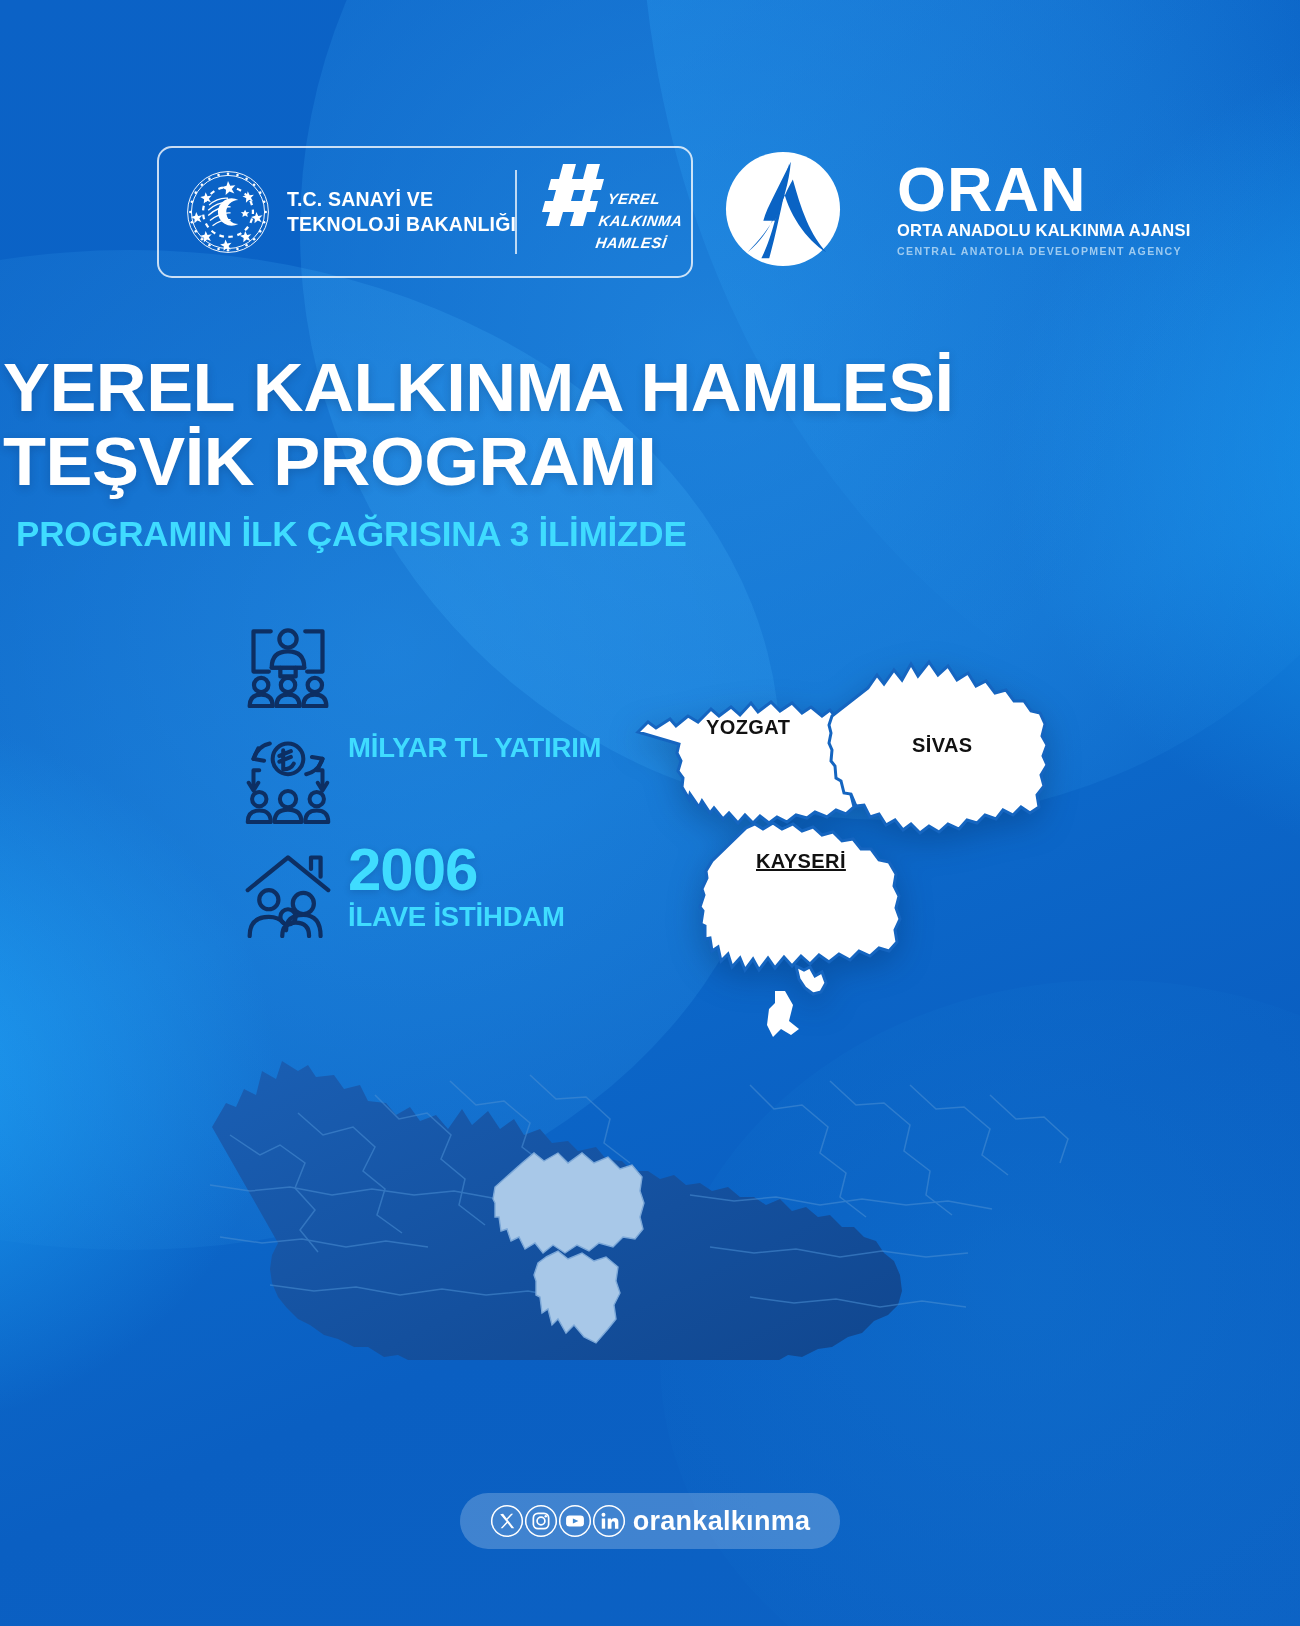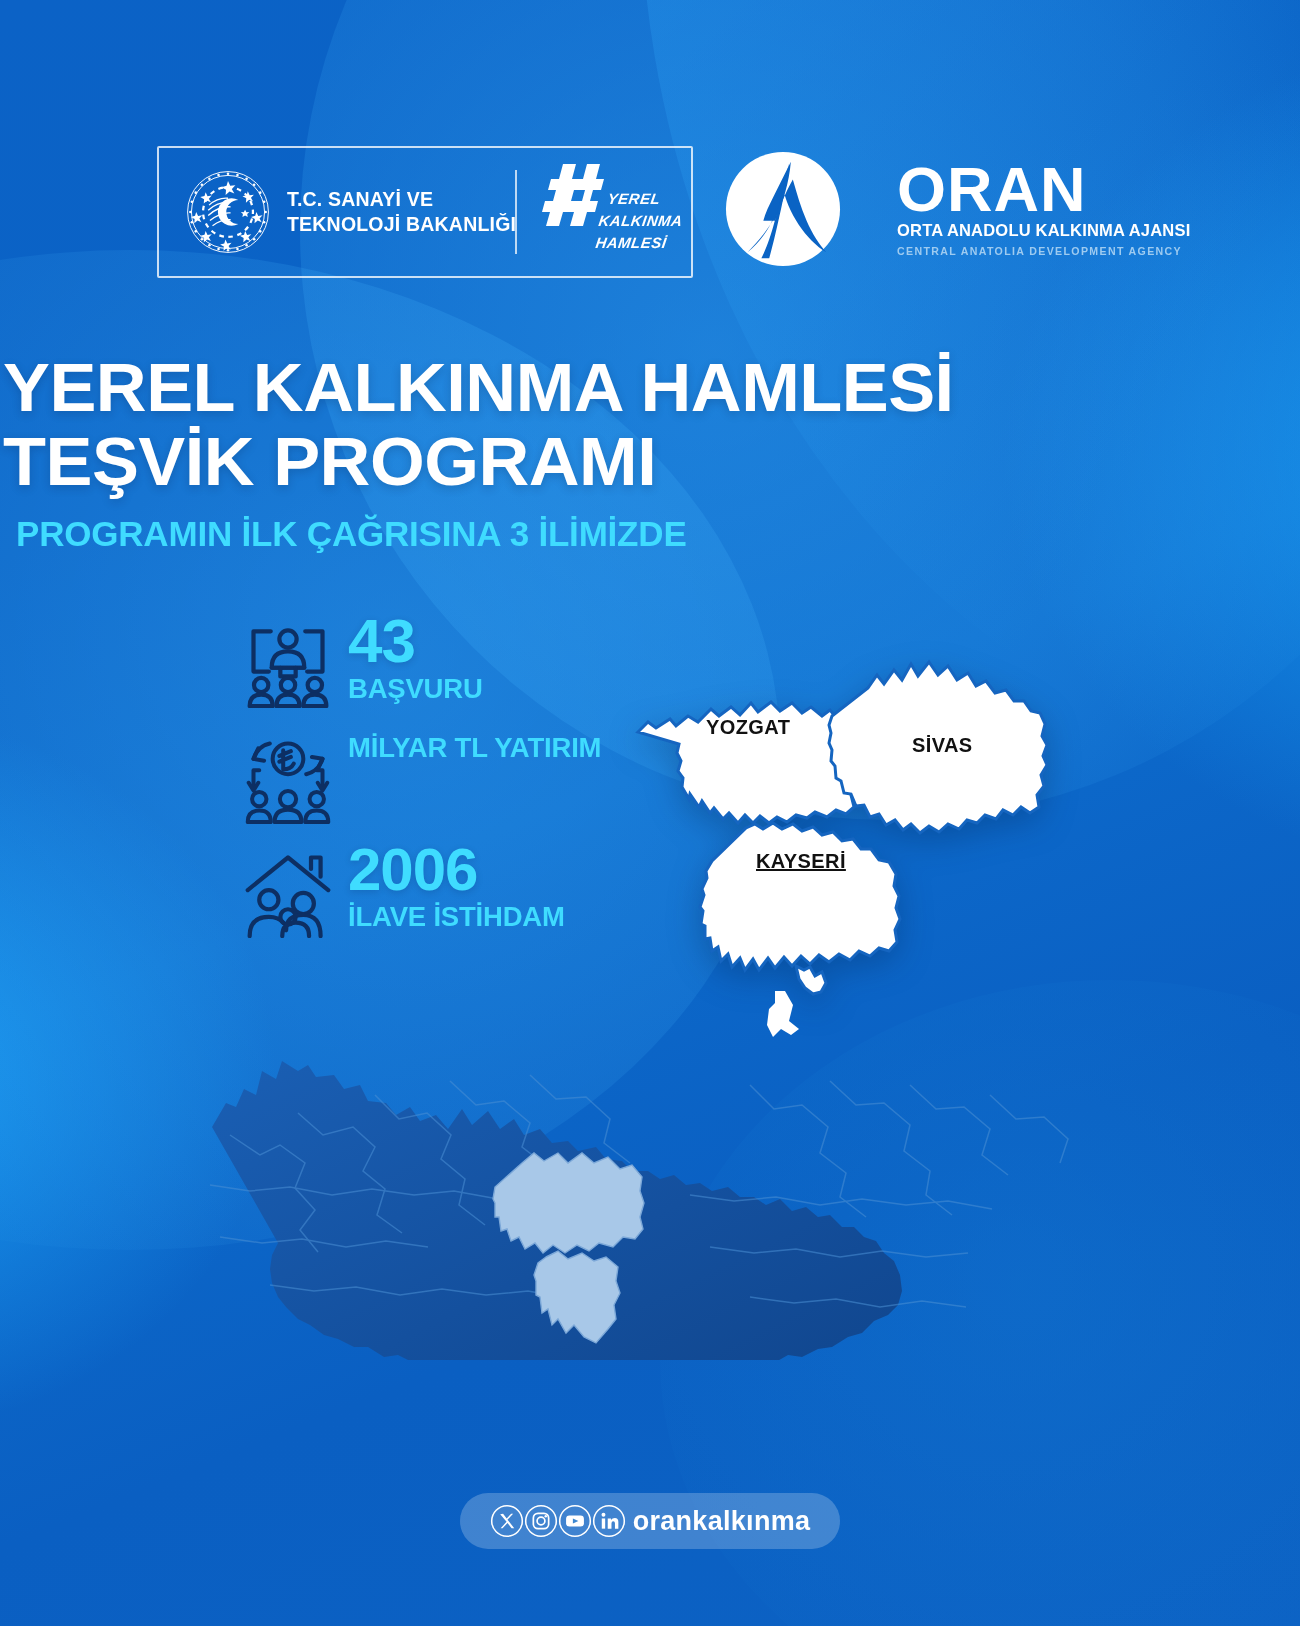--- a/index.html
+++ b/index.html
@@ -37,21 +37,21 @@
     position:absolute;left:640px;top:-120px;width:760px;height:900px;
     border-radius:0 0 0 100%;
     background:linear-gradient(120deg, rgba(46,165,247,.30), rgba(46,165,247,0) 65%);
     pointer-events:none;
   }
 
   
   .logo-row{position:absolute;left:0;top:146px;width:1300px;height:135px;}
   .gov-box{
     position:absolute;left:157px;top:0;width:532px;height:128px;
-    border:2px solid rgba(255,255,255,.78);border-radius:2px;
+    border:2px solid rgba(255,255,255,.78);border-radius:15px;
     display:flex;align-items:center;
   }
   .gov-left{display:flex;align-items:center;padding-left:26px;}
   .gov-seal{width:86px;height:86px;flex:0 0 86px;}
   .gov-text{margin-left:16px;color:#fff;font-weight:bold;font-size:19.5px;line-height:1.28;letter-spacing:.2px;}
   .gov-div{position:absolute;left:356px;top:22px;width:2px;height:84px;background:rgba(255,255,255,.72);}
   .hashtag-wrap{position:absolute;left:382px;top:14px;width:140px;height:100px;}
 
   .oran-wrap{position:absolute;left:724px;top:4px;display:flex;align-items:center;gap:45px;}
   .oran-mark{width:118px;height:118px;flex:0 0 118px;}
@@ -231,24 +231,20 @@
           <path d="M33 54 H67"></path>
           <path d="M42 54 v9 M58 54 v9 M42 63 h16"></path>
           <circle cx="22" cy="72" r="7.5"></circle>
           <circle cx="50" cy="72" r="7.5"></circle>
           <circle cx="78" cy="72" r="7.5"></circle>
           <path d="M10 94 q0-12 12-12 q12 0 12 12 z"></path>
           <path d="M38 94 q0-12 12-12 q12 0 12 12 z"></path>
           <path d="M66 94 q0-12 12-12 q12 0 12 12 z"></path>
         </g>
       </svg>
-      <div class="txt">
-        <div class="num">43</div>
-        <div class="lbl">BAŞVURU</div>
-      </div>
     </div>
 
     <div class="stat s2">
       <svg class="ico" viewBox="0 0 100 96">
         <g fill="none" stroke="#0d2f63" stroke-width="4.2" stroke-linecap="round" stroke-linejoin="round">
           <circle cx="50" cy="28" r="16"></circle>
           <path d="M45 19 v20 q8 0 11-6 M41 25 l12-5 M41 31 l12-5"></path>
           <path d="M31 12 q-13 3 -17 16"></path>
           <path d="M19 17 l-5 11 11 2"></path>
           <path d="M69 44 q13-3 17-16"></path>

